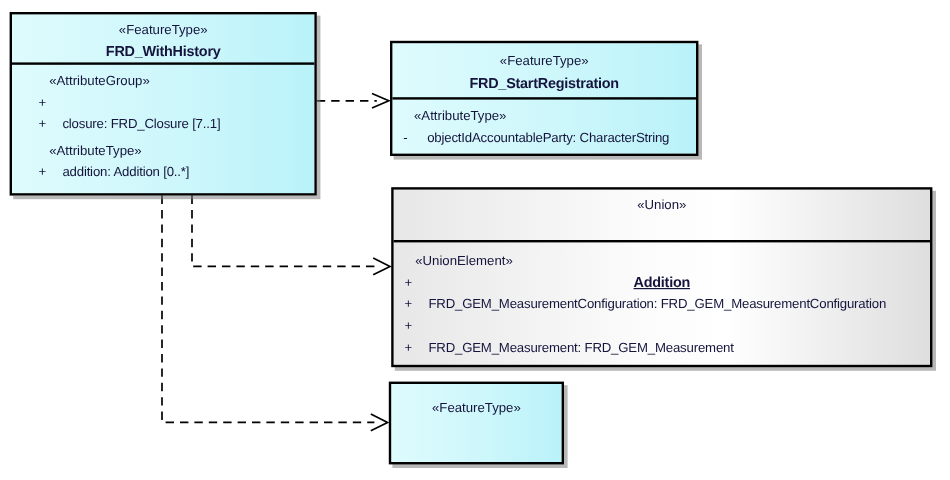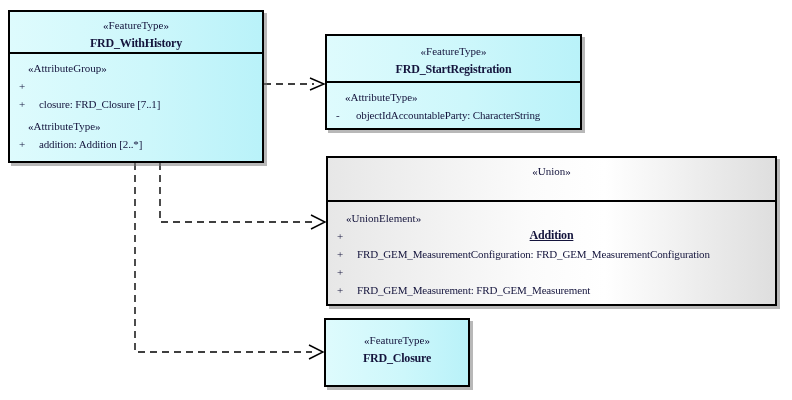--- a/index.html
+++ b/index.html
@@ -3,21 +3,20 @@
 <meta charset="utf-8">
 <style>
   html,body { margin:0; padding:0; background:#ffffff; }
   .canvas {
     position:relative; width:792px; height:400px; background:#ffffff;
     font-family:"Liberation Sans", sans-serif; color:#14143c; overflow:hidden;
   }
   .uml-box {
     position:absolute; box-sizing:border-box; border:2px solid #000000;
     box-shadow:3px 3px 0 rgba(125,125,125,0.55);
-    font-family:Liberation Serif, serif;
   }
   .fill-cyan { background:linear-gradient(90deg,#defbfd 0%,#cdf7fb 55%,#b9f2f9 100%); }
   .fill-gray { background:linear-gradient(90deg,#e7e7e7 0%,#fbfbfb 45%,#ffffff 62%,#dedede 100%); }
   .hdr { box-sizing:border-box; border-bottom:2px solid #000000; text-align:center; }
   .hdr.noline { border-bottom:none; }
   .stereo { font-size:11px; line-height:16px; }
   .cname  { font-size:12px; font-weight:bold; line-height:17px; margin-top:2px; letter-spacing:-0.2px; }
   .cname.underline { text-decoration:underline;margin-top:48px; }
   .body { box-sizing:border-box; }
   .sec-stereo { font-size:11px; height:18px; line-height:18px; padding-left:18px; }
@@ -46,34 +45,34 @@
       <path class="dash" d="M135,163 V352 H312"></path>
       <path class="head" d="M309,345 L323,352 L309,359"></path>
     </g>
   </svg>
 
   <div class="uml-box fill-cyan" style="left:8px; top:10px; width:256px; height:153px;">
     <div class="hdr" style="height:42px; padding-top:5px;">
       <div class="stereo">«FeatureType»</div>
       <div class="cname">FRD_WithHistory</div>
     </div>
-    <div class="body" style="padding-top:5px;">
+    <div class="body" style="padding-top:5px;margin-left:13px;">
       <div class="sec-stereo">«AttributeGroup»</div>
       <div class="attr-row">
         <span class="pfx">+</span>
       </div>
       <div class="attr-row">
         <span class="pfx">+</span>
         <span>closure: FRD_Closure [7..1]</span>
       </div>
       <div class="gap"></div>
       <div class="sec-stereo">«AttributeType»</div>
       <div class="attr-row">
         <span class="pfx">+</span>
-        <span>addition: Addition [2..*]</span>
+        <span>addition: Addition [0..*]</span>
       </div>
     </div>
   </div>
 
   <div class="uml-box fill-cyan" style="left:325px; top:34px; width:257px; height:96px;">
     <div class="hdr" style="height:47px; padding-top:7px;">
       <div class="stereo">«FeatureType»</div>
       <div class="cname">FRD_StartRegistration</div>
     </div>
     <div class="body" style="padding-top:5px;">
@@ -105,17 +104,16 @@
       <div class="attr-row">
         <span class="pfx">+</span>
         <span>FRD_GEM_Measurement: FRD_GEM_Measurement</span>
       </div>
     </div>
   </div>
 
   <div class="uml-box fill-cyan" style="left:324px; top:318px; width:146px; height:69px;">
     <div class="hdr noline" style="height:100%; padding-top:12px;">
       <div class="stereo">«FeatureType»</div>
-      <div class="cname">FRD_Closure</div>
     </div>
   </div>
 
 </div>
 
 </body></html>

